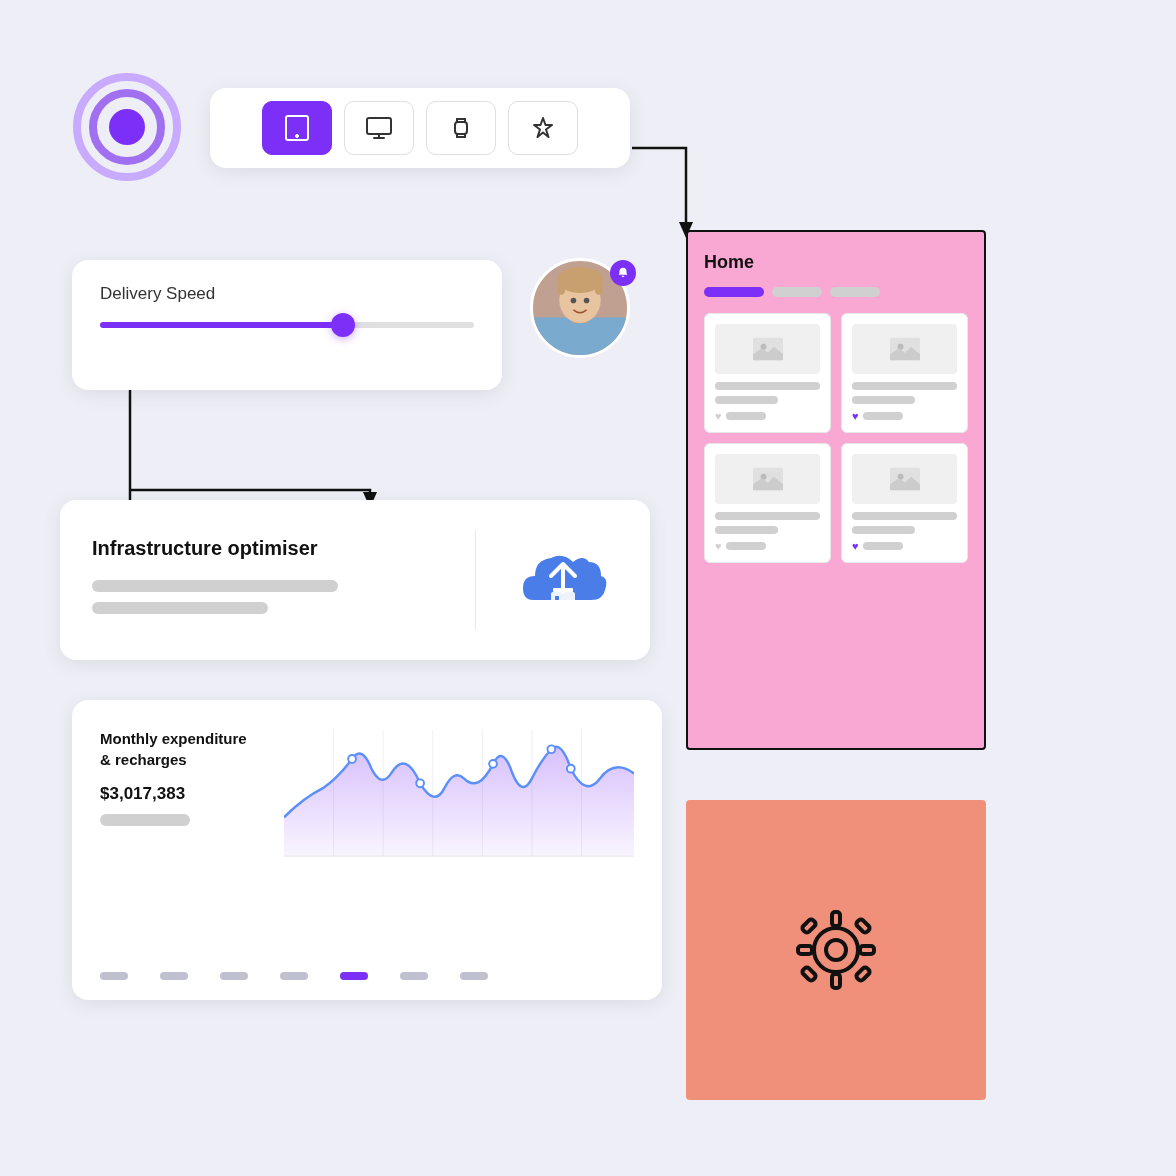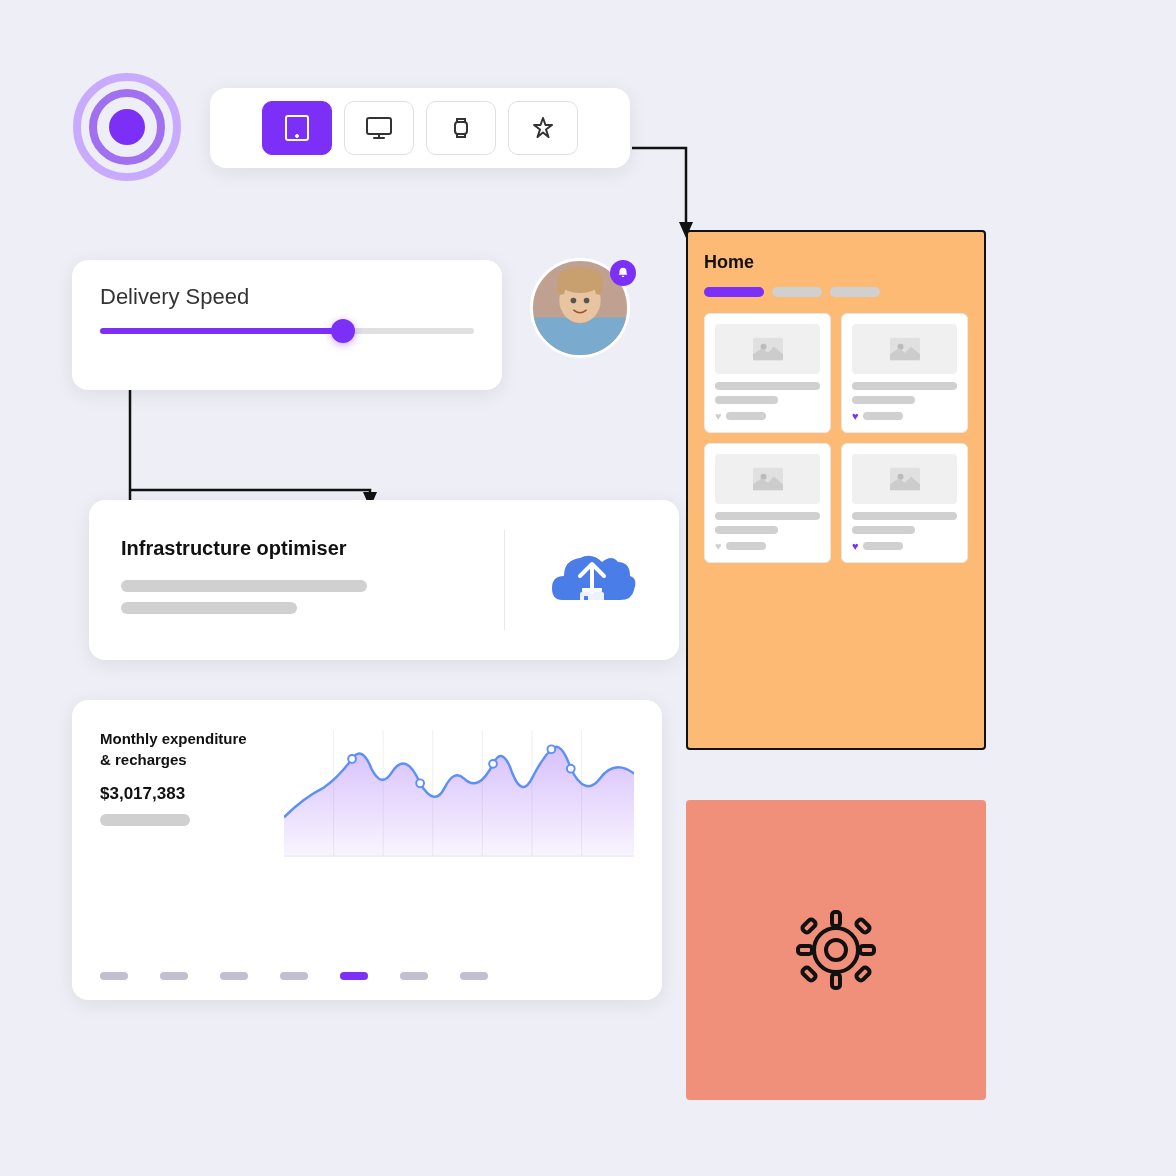--- a/index.html
+++ b/index.html
@@ -74,21 +74,21 @@
       left: 72px;
       width: 430px;
       height: 130px;
       background: white;
       border-radius: 16px;
       box-shadow: 0 4px 20px rgba(0,0,0,0.08);
       padding: 24px 28px;
     }
 
     .delivery-label {
-      font-size: 22px;
+      font-size: 17px;
       color: #333;
       margin-bottom: 18px;
       font-weight: 400;
     }
 
     .slider-track {
       width: 100%;
       height: 6px;
       background: linear-gradient(to right, #7B2FF7 65%, #e0e0e0 65%);
       border-radius: 3px;
@@ -135,21 +135,21 @@
       border-radius: 50%;
       display: flex;
       align-items: center;
       justify-content: center;
     }
 
     
     .infra-card {
       position: absolute;
       top: 500px;
-      left: 89px;
+      left: 60px;
       width: 590px;
       height: 160px;
       background: white;
       border-radius: 16px;
       box-shadow: 0 4px 20px rgba(0,0,0,0.08);
       padding: 28px 32px;
       display: flex;
       align-items: center;
     }
 
@@ -251,21 +251,21 @@
       background: #7B2FF7;
     }
 
     
     .home-card {
       position: absolute;
       top: 230px;
       left: 686px;
       width: 300px;
       height: 520px;
-      background: #fdba74;
+      background: #f9a8d4;
       border-radius: 4px;
       border: 2px solid #111;
       padding: 20px 16px 16px;
       overflow: hidden;
     }
 
     .home-title {
       font-size: 18px;
       font-weight: 700;
       color: #111;

